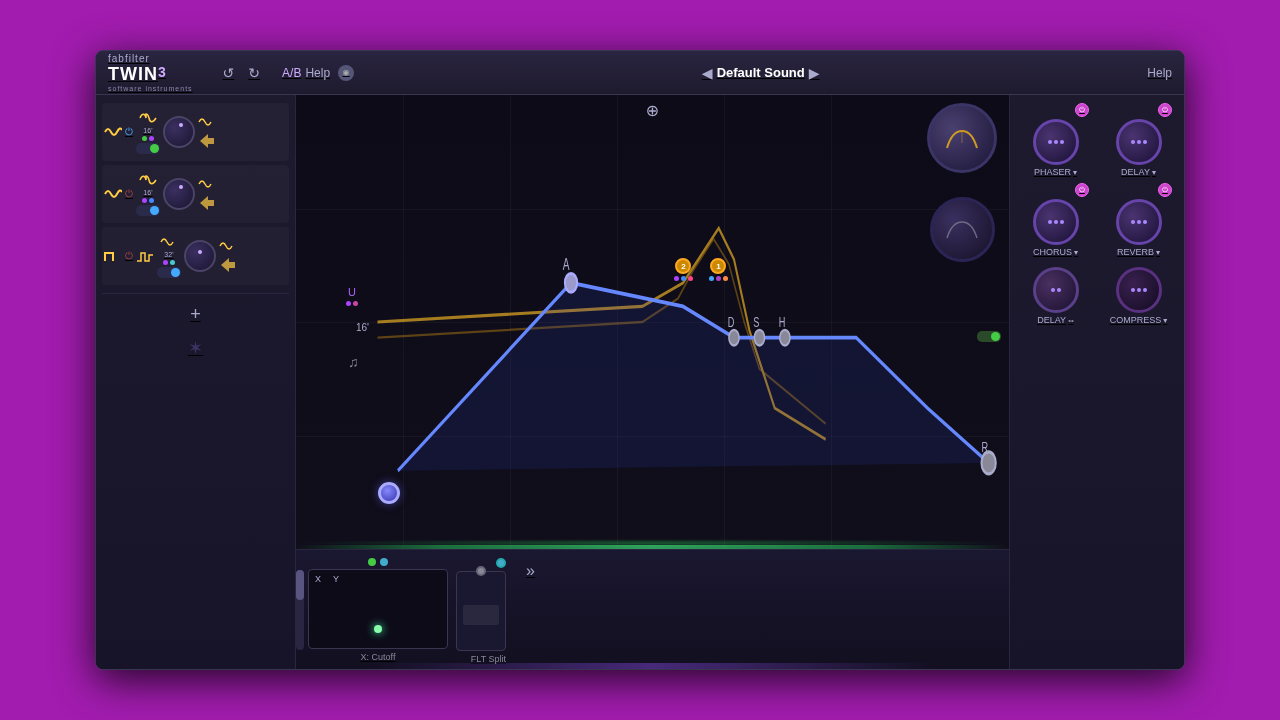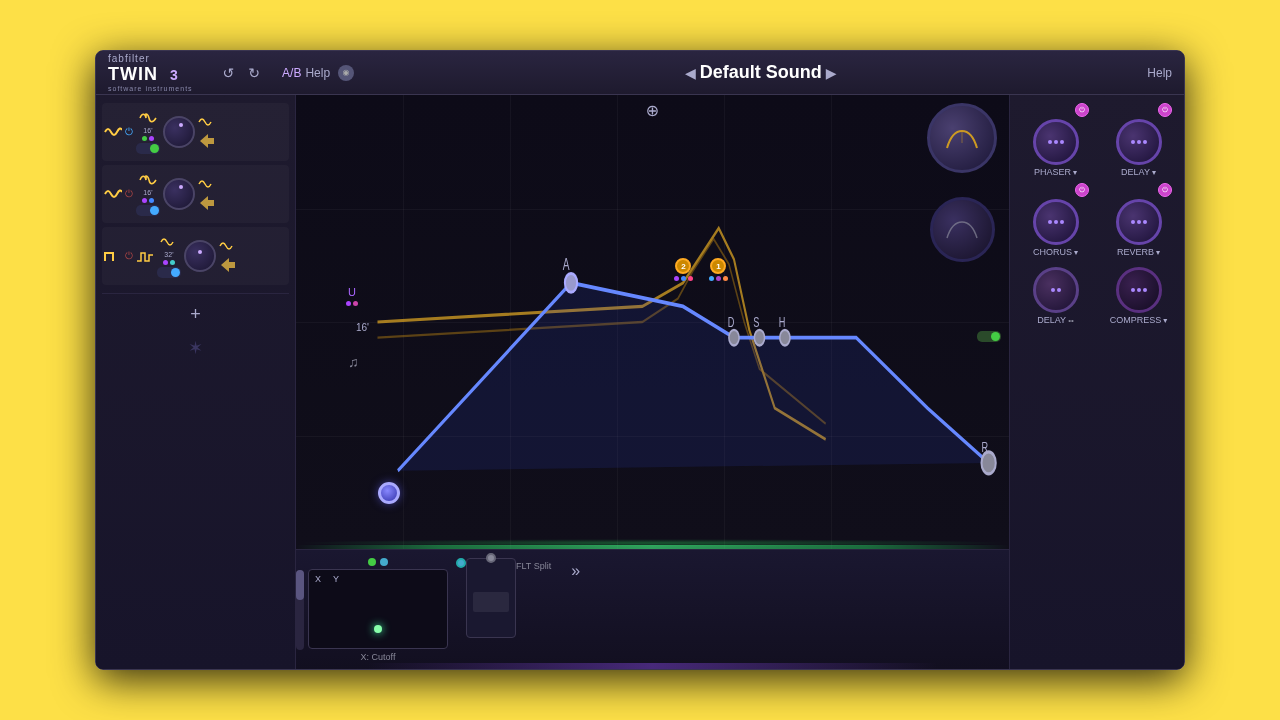--- a/index.html
+++ b/index.html
@@ -10,21 +10,22 @@
       overflow: hidden;
       font-family: Arial, sans-serif;
     }
 
     .outer-wrapper {
       width: 1280px;
       height: 720px;
       display: flex;
       align-items: center;
       justify-content: center;
-      background: #fde047;
+      background: #a21caf;
+      text-decoration: underline;
     }
 
     .plugin-window {
       width: 1090px;
       height: 620px;
       background: linear-gradient(180deg, #1e1a2e 0%, #15121f 100%);
       border-radius: 8px;
       border: 1px solid #3a3550;
       position: relative;
       overflow: hidden;
@@ -123,21 +124,21 @@
     }
     .preset-arrow {
       color: #aaaacc;
       font-size: 14px;
       background: none;
       border: none;
       cursor: pointer;
     }
     .preset-name {
       color: #ffffff;
-      font-size: 18px;
+      font-size: 13px;
       font-weight: bold;
     }
 
     .help-btn {
       color: #aaaacc;
       font-size: 12px;
       background: none;
       border: none;
       cursor: pointer;
       margin-left: auto;
@@ -631,21 +632,21 @@
   </style>
 </head>
 <body>
 
 <div class="outer-wrapper">
   <div class="plugin-window">
 
     <div class="top-bar">
       <div class="logo-area">
         <span class="logo-fabfilter">fabfilter</span>
-        <div style="display:flex;align-items:center;gap:12px;">
+        <div style="display:flex;align-items:flex-start;">
           <span class="logo-twin">TWIN</span>
           <sup style="color:#ccaaff;font-size:14px;font-weight:bold;">3</sup>
         </div>
         <span class="logo-sub">software instruments</span>
       </div>
 
       <div class="top-controls">
         <button class="top-btn">↺</button>
         <button class="top-btn">↻</button>
       </div>
@@ -904,21 +905,21 @@
                   <span class="xy-label-text">X</span>
                   <span class="xy-label-text">Y</span>
                 </div>
                 <div class="xy-dot"></div>
               </div>
               <span class="xy-caption">X: Cutoff</span>
             </div>
 
 
 
-            <div style="display:flex;flex-direction:row;align-items:flex-start;">
+            <div style="display:flex;flex-direction:column;align-items:flex-end;">
               <div style="display:flex;margin-bottom:3px;">
                 <div style="width:10px;height:10px;background:#44aacc;border-radius:50%;border:2px solid #22aaaa;"></div>
               </div>
               <div class="slider-control" style="background:#1a1830;">
                 <div style="position:absolute;bottom:25px;left:6px;right:6px;height:20px;background:rgba(80,80,100,0.3);border-radius:2px;"></div>
                 <div class="slider-dot-top slider-dot-gray"></div>
               </div>
               <span class="xy-caption">FLT Split</span>
             </div>
 

